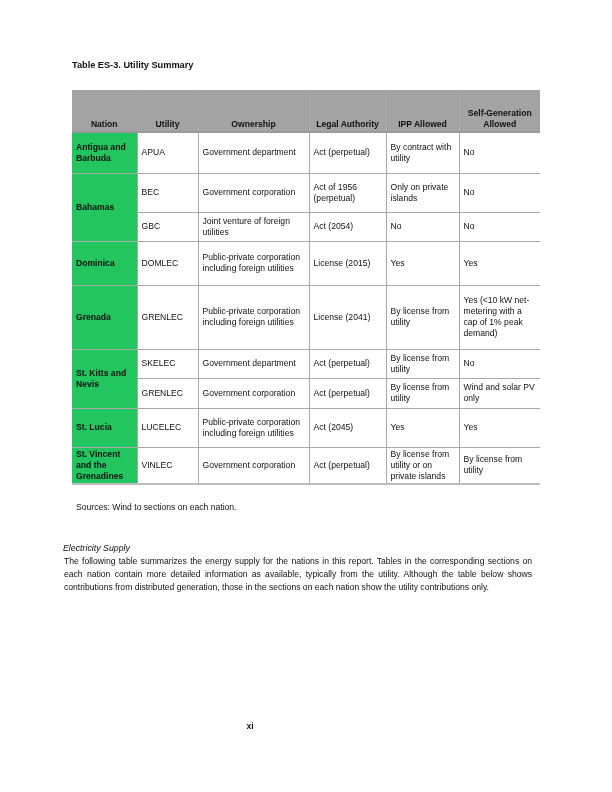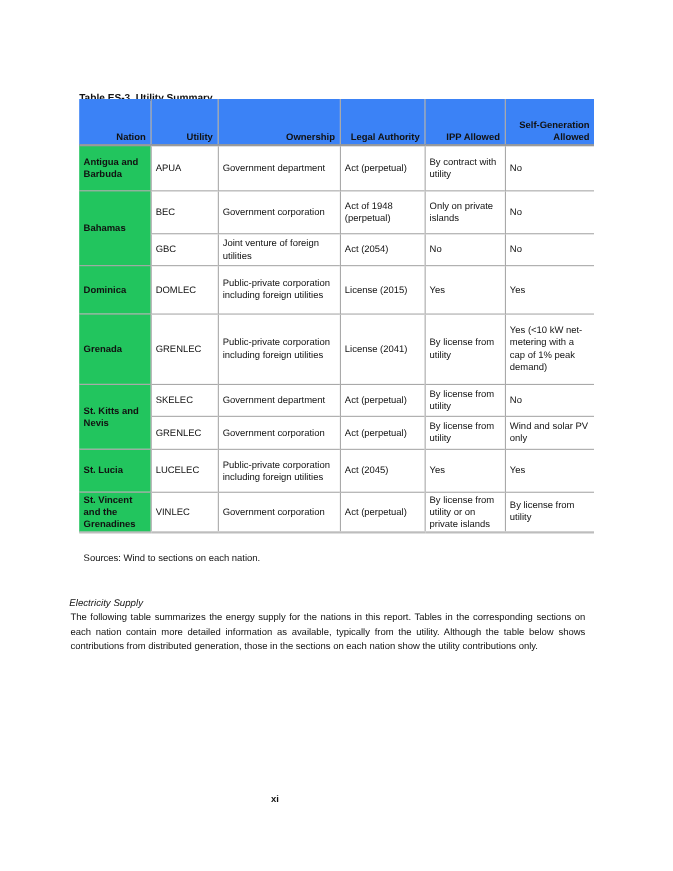--- a/index.html
+++ b/index.html
@@ -1,27 +1,27 @@
 <!DOCTYPE html>
 <html><head>
 <meta charset="utf-8">
 <style>
   html, body { margin: 0; padding: 0; background: #ffffff; }
   body { width: 612px; height: 792px; position: relative; overflow: hidden;
          font-family: "Liberation Sans", "DejaVu Sans", sans-serif; color: #111; }
-  .caption { position: absolute; left: 72px; top: 84px; font-size: 9.2px; font-weight: bold; }
+  .caption { position: absolute; left: 72px; top: 60px; font-size: 9.2px; font-weight: bold; }
   table.util { position: absolute; left: 72px; top: 90px; width: 468px;
                border-collapse: collapse; table-layout: fixed; font-size: 8.6px; line-height: 11px; }
   table.util col.c1 { width: 65px; }
   table.util col.c2 { width: 61px; }
   table.util col.c3 { width: 111px; }
   table.util col.c4 { width: 77px; }
   table.util col.c5 { width: 73px; }
   table.util col.c6 { width: 81px; }
-  table.util th { background: #3b82f6; text-align: right; vertical-align: bottom; font-weight: bold;
+  table.util th { background: #a3a3a3; text-align: center; vertical-align: bottom; font-weight: bold;
                   padding: 1px 4px 1px 4px; height: 39px; border-left: 1px solid #a9a9a9; border-bottom: 2px solid #9a9a9a; }
   table.util th:first-child { border-left: none; }
   table.util td { vertical-align: middle; padding: 1px 4px; border-left: 1px solid #a9a9a9; border-top: 1px solid #a9a9a9; }
   table.util td.nation { background: #22c55e; font-weight: bold; border-left: none; }
   table.util tr.last td { border-bottom: 2px solid #bdbdbd; }
   .sources { position: absolute; left: 76px; top: 502px; font-size: 8.6px; }
   .section-title { position: absolute; left: 63px; top: 543px; font-size: 8.8px; font-weight: normal; font-style: italic; text-align: right; }
   .para { position: absolute; left: 64px; top: 555px; width: 468px; font-size: 8.6px; line-height: 13.2px; text-align: justify; }
   .pagenum { position: absolute; left: 0; width: 500px; top: 721px; text-align: center; font-size: 8.6px; font-weight: bold; }
 </style>
@@ -55,21 +55,21 @@
       <td>APUA</td>
       <td>Government department</td>
       <td>Act (perpetual)</td>
       <td>By contract with utility</td>
       <td>No</td>
     </tr>
     <tr style="height:39px">
       <td class="nation" rowspan="2">Bahamas</td>
       <td>BEC</td>
       <td>Government corporation</td>
-      <td>Act of 1948 (perpetual)</td>
+      <td>Act of 1956 (perpetual)</td>
       <td>Only on private islands</td>
       <td>No</td>
     </tr>
     <tr style="height:29px">
       <td>GBC</td>
       <td>Joint venture of foreign utilities</td>
       <td>Act (2054)</td>
       <td>No</td>
       <td>No</td>
     </tr>

